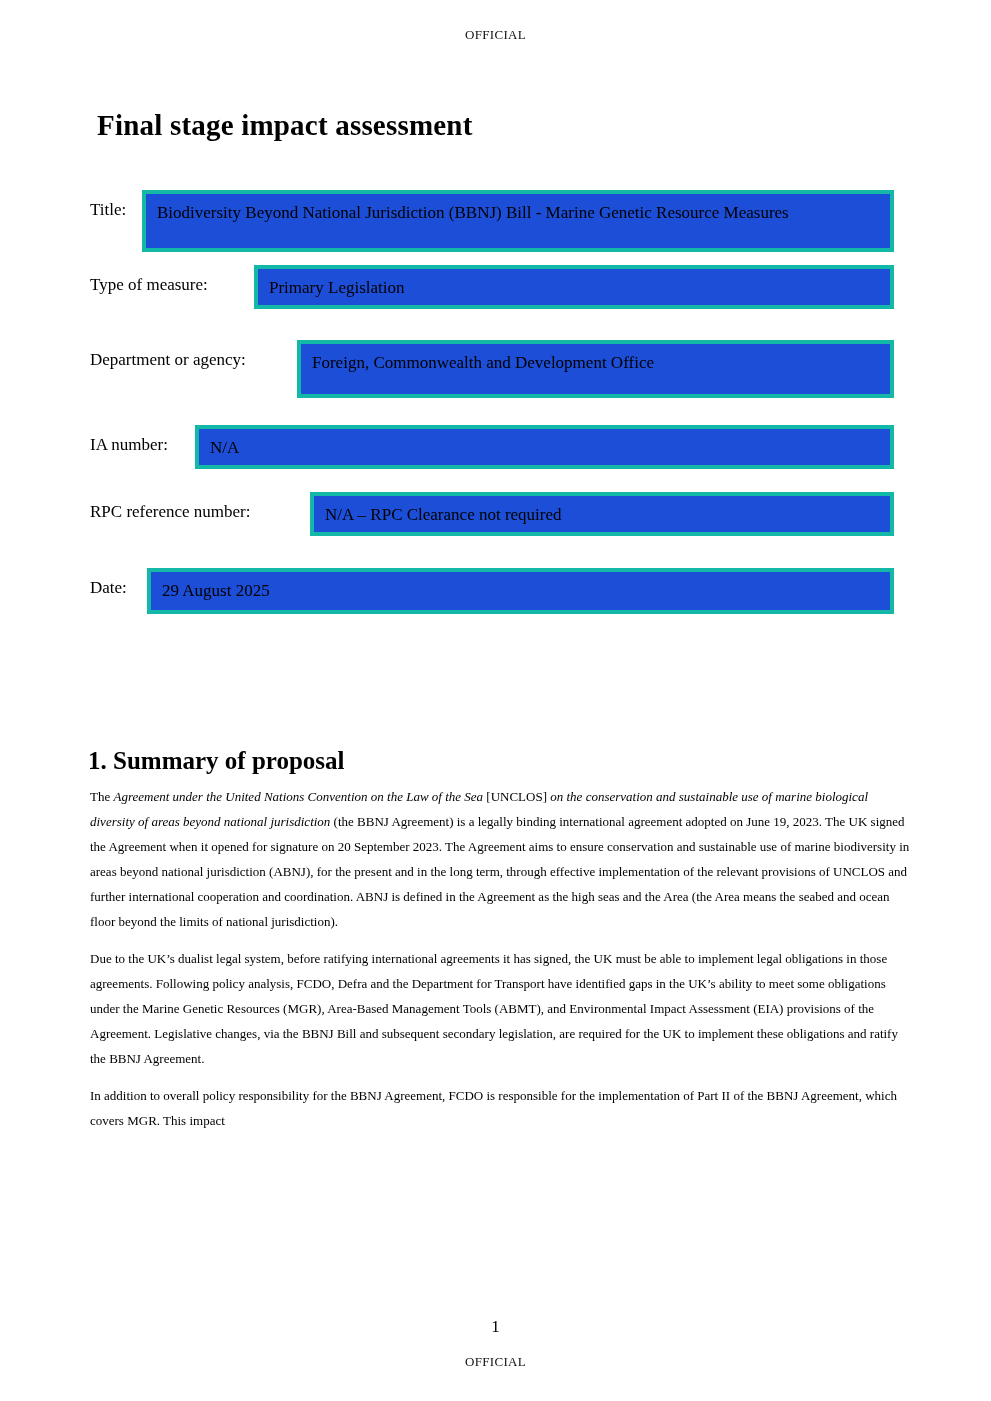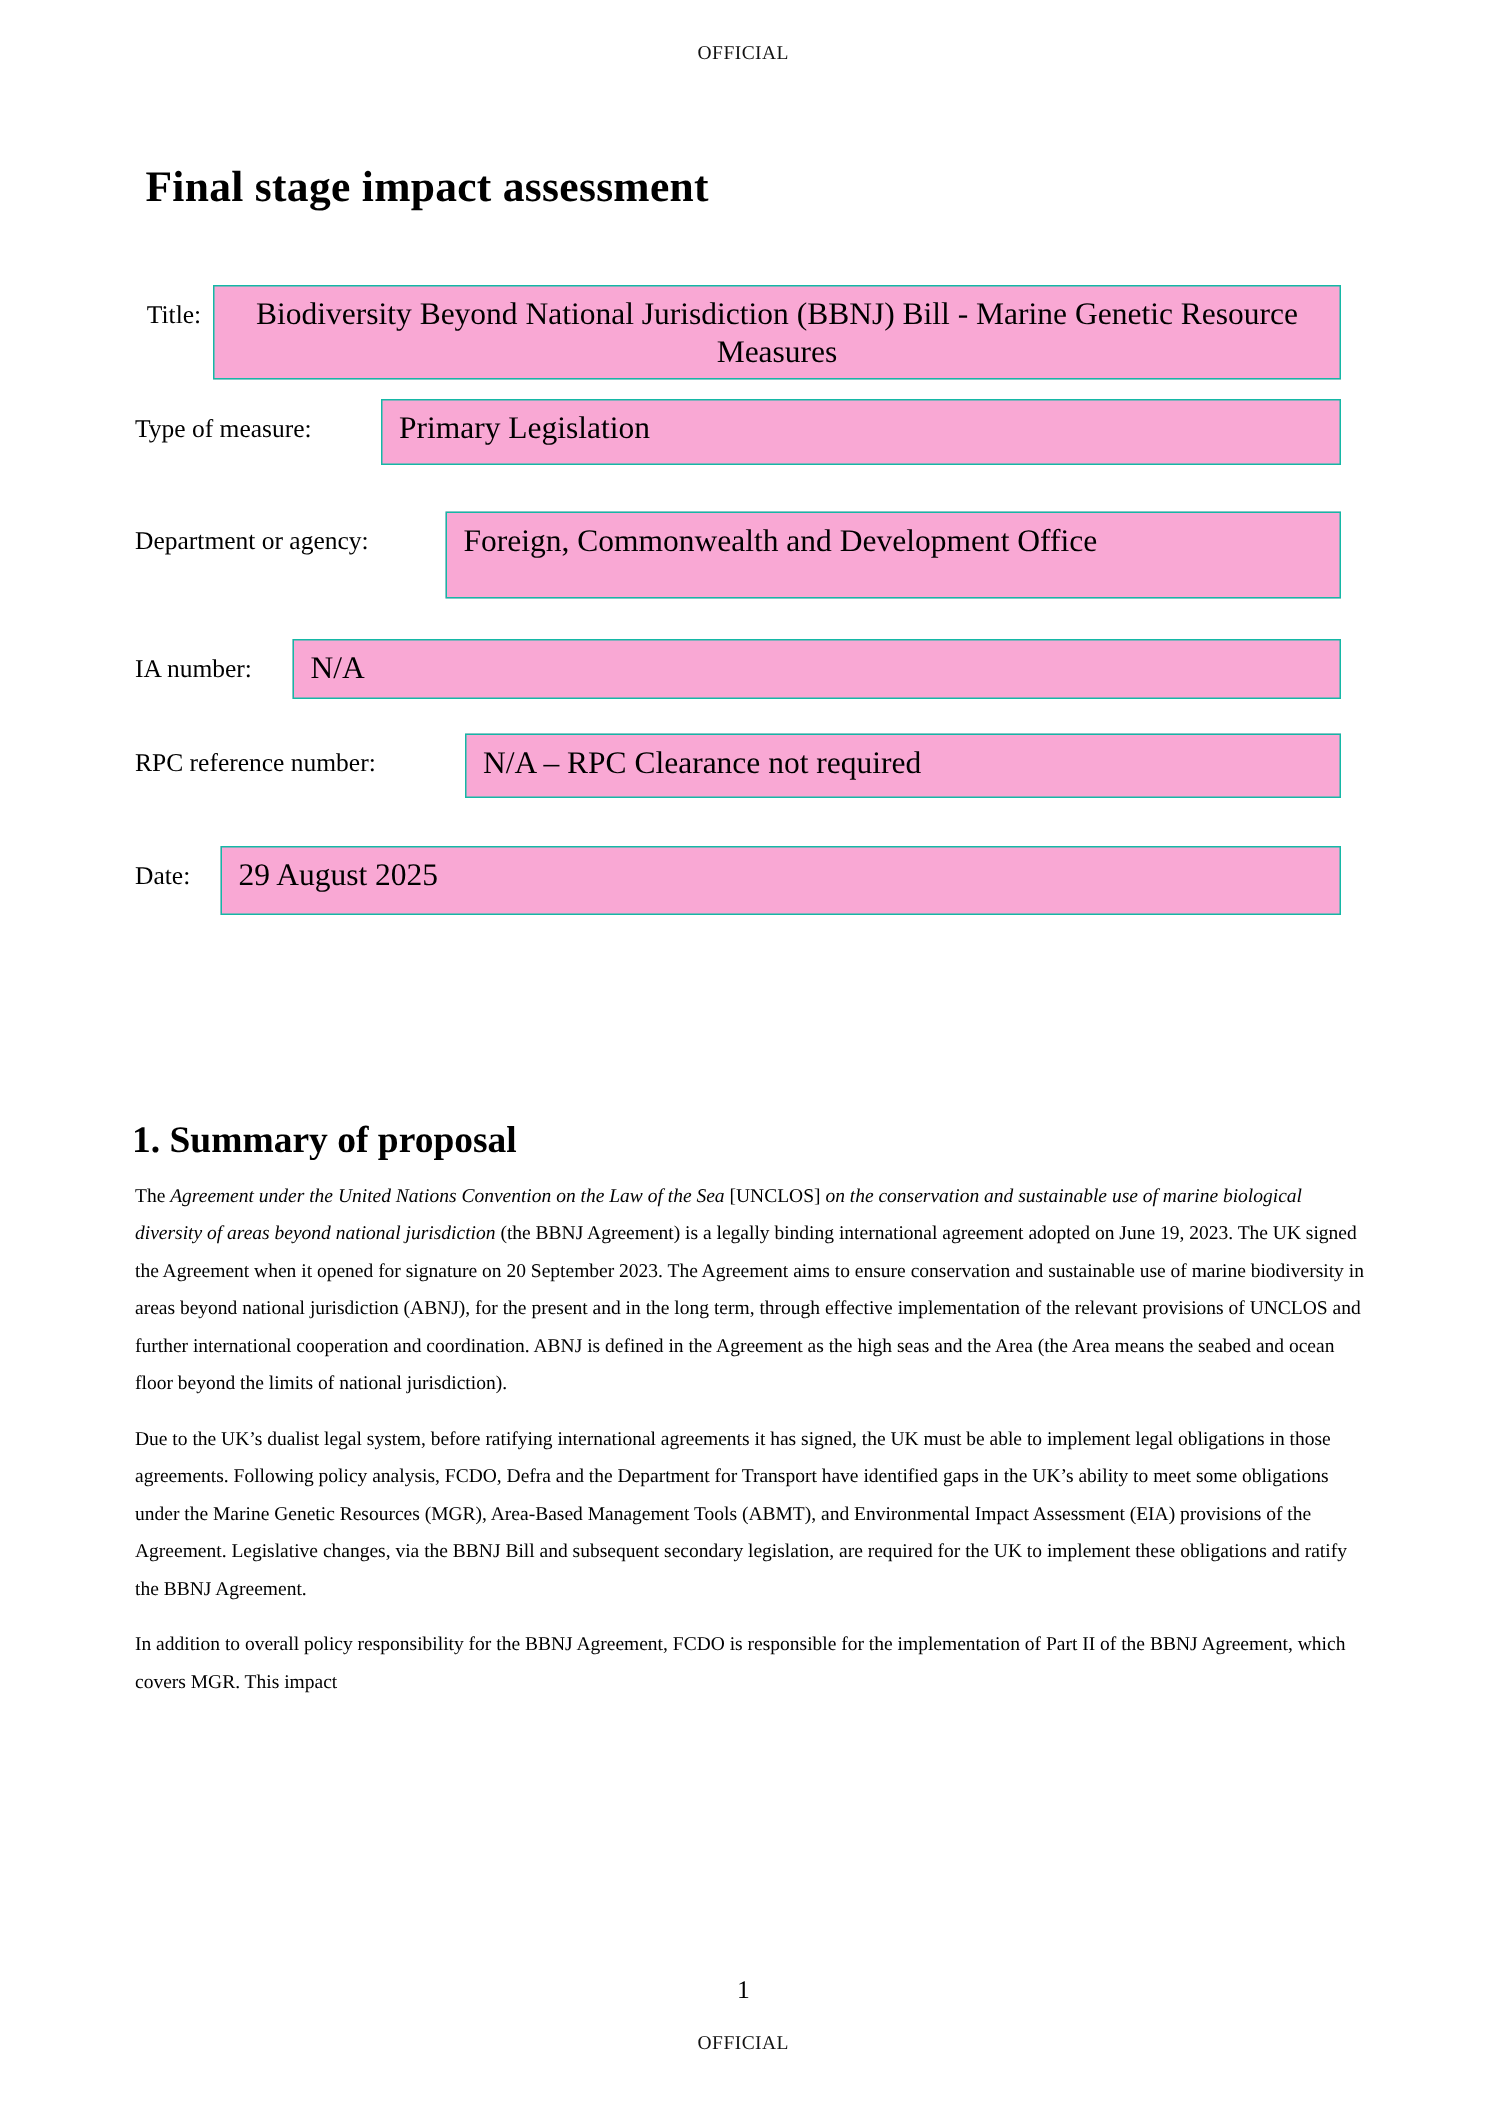--- a/index.html
+++ b/index.html
@@ -50,27 +50,27 @@
   .form-row { display: flex; align-items: stretch; }
   .form-label {
     flex: 0 0 auto;
     padding-top: 10px;
     font-size: 17px;
     line-height: 20px;
     white-space: nowrap;
   }
   .form-box {
     flex: 1 1 auto;
-    border: 1px solid #14b8a6;
-    background: #f9a8d4;
+    border: 4px solid #14b8a6;
+    background: #1d4ed8;
     padding: 6px 11px 5px 11px;
-    font-size: 21px;
+    font-size: 17px;
     line-height: 25px;
   }
-  .row-0 { margin-bottom: 13px; text-align: center; } .row-0 .form-label { width: 52px; }  .row-0 .form-box { min-height: 62px; }
+  .row-0 { margin-bottom: 13px; } .row-0 .form-label { width: 52px; }  .row-0 .form-box { min-height: 62px; }
   .row-1 { margin-bottom: 31px; } .row-1 .form-label { width: 164px; } .row-1 .form-box { min-height: 44px; }
   .row-2 { margin-bottom: 27px; } .row-2 .form-label { width: 207px; } .row-2 .form-box { min-height: 58px; }
   .row-3 { margin-bottom: 23px; } .row-3 .form-label { width: 105px; } .row-3 .form-box { min-height: 40px; }
   .row-4 { margin-bottom: 32px; } .row-4 .form-label { width: 220px; } .row-4 .form-box { min-height: 43px; }
   .row-5 { margin-bottom: 35px; } .row-5 .form-label { width: 199px; } .row-5 .form-box { min-height: 44px; }
   .row-6 .form-label { width: 57px; } .row-6 .form-box { min-height: 46px; }
   h2.section-heading {
     position: absolute;
     top: 747px;
     left: 88px;

